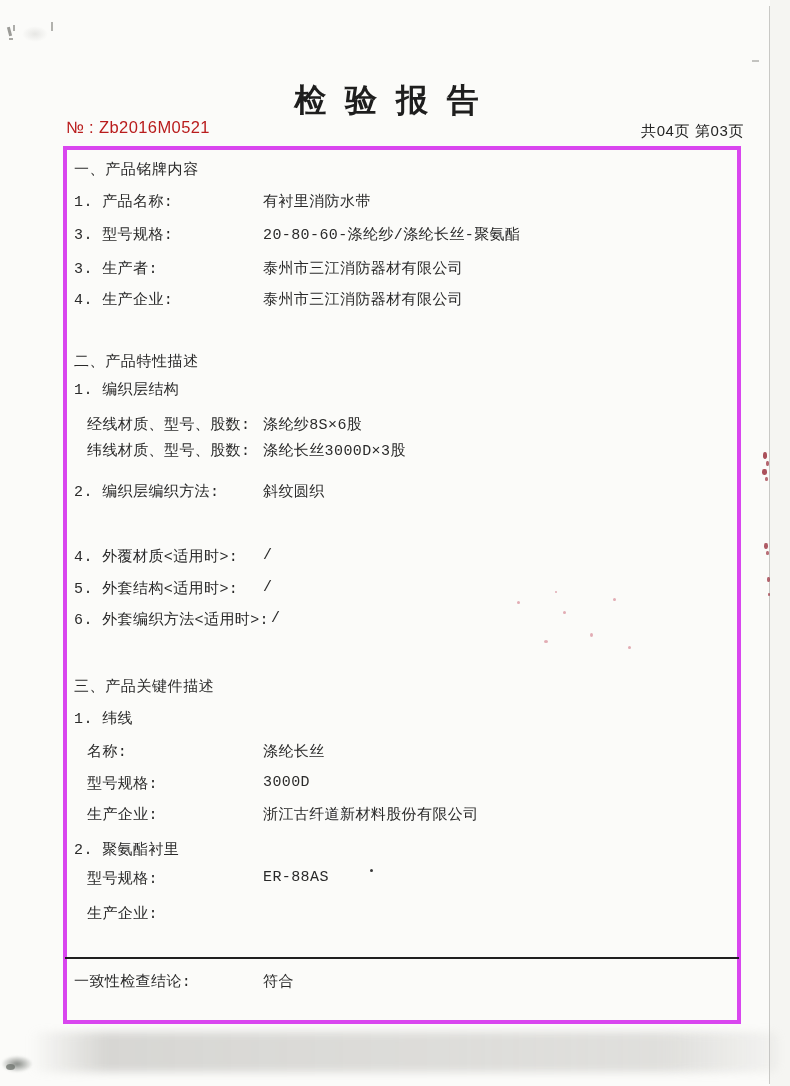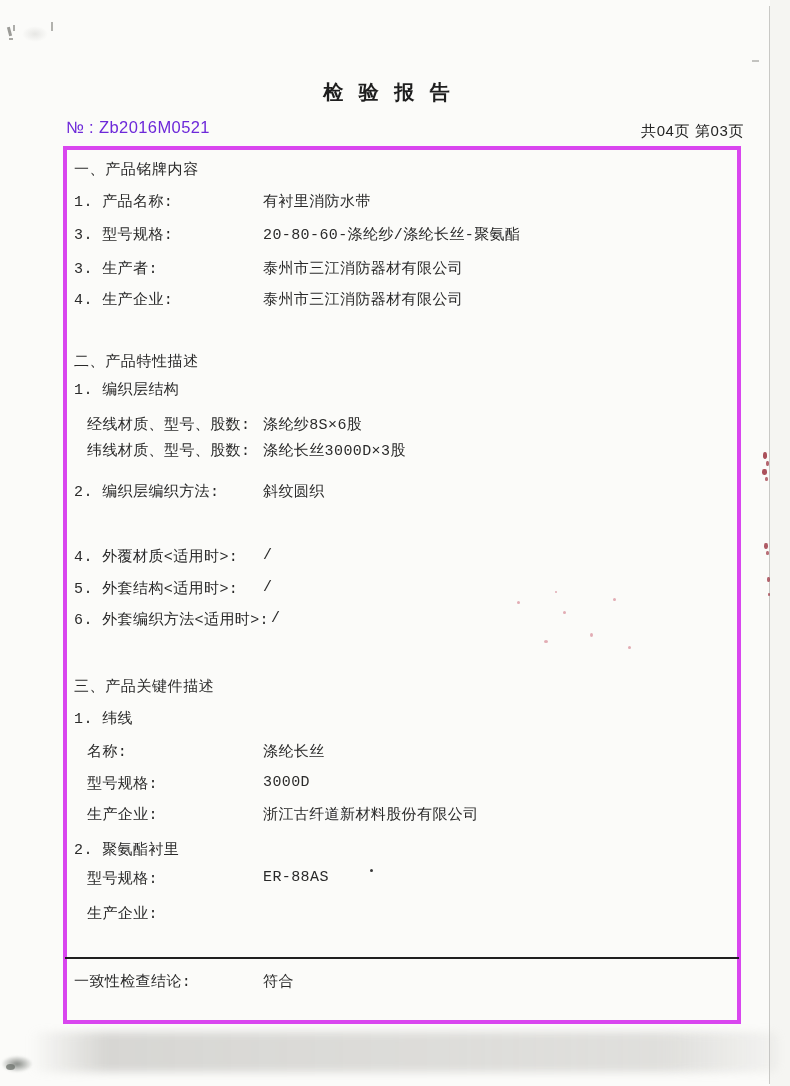--- a/index.html
+++ b/index.html
@@ -13,24 +13,24 @@
     background:#fbfbf9;
     color:#2a2a2a;
   }
   
   .org-title{
     position:absolute;top:48px;left:0;width:778px;
     text-align:center;font-size:23px;font-weight:700;letter-spacing:1.5px;color:#222;
   }
   .report-title{
     position:absolute;top:79px;left:0;width:778px;
-    text-align:center;font-size:20px;font-weight:700;letter-spacing:5px;color:#1e1e1e;
+    text-align:center;font-size:32px;font-weight:700;letter-spacing:5px;color:#1e1e1e;
   }
   .no-line{
-    position:absolute;top:118px;left:66px;font-size:16.5px;color:#6d28d9;letter-spacing:.4px;
+    position:absolute;top:118px;left:66px;font-size:16.5px;color:#b91c1c;letter-spacing:.4px;
   }
   .page-info{
     position:absolute;top:122px;right:46px;font-size:15px;color:#242424;letter-spacing:.6px;
   }
   
   .main-box{
     position:absolute;left:63px;top:146px;width:670px;height:870px;
     border:4px solid #d946ef;background:transparent;z-index:2;font-family:Liberation Mono, monospace;
   }
   .sec-title{

